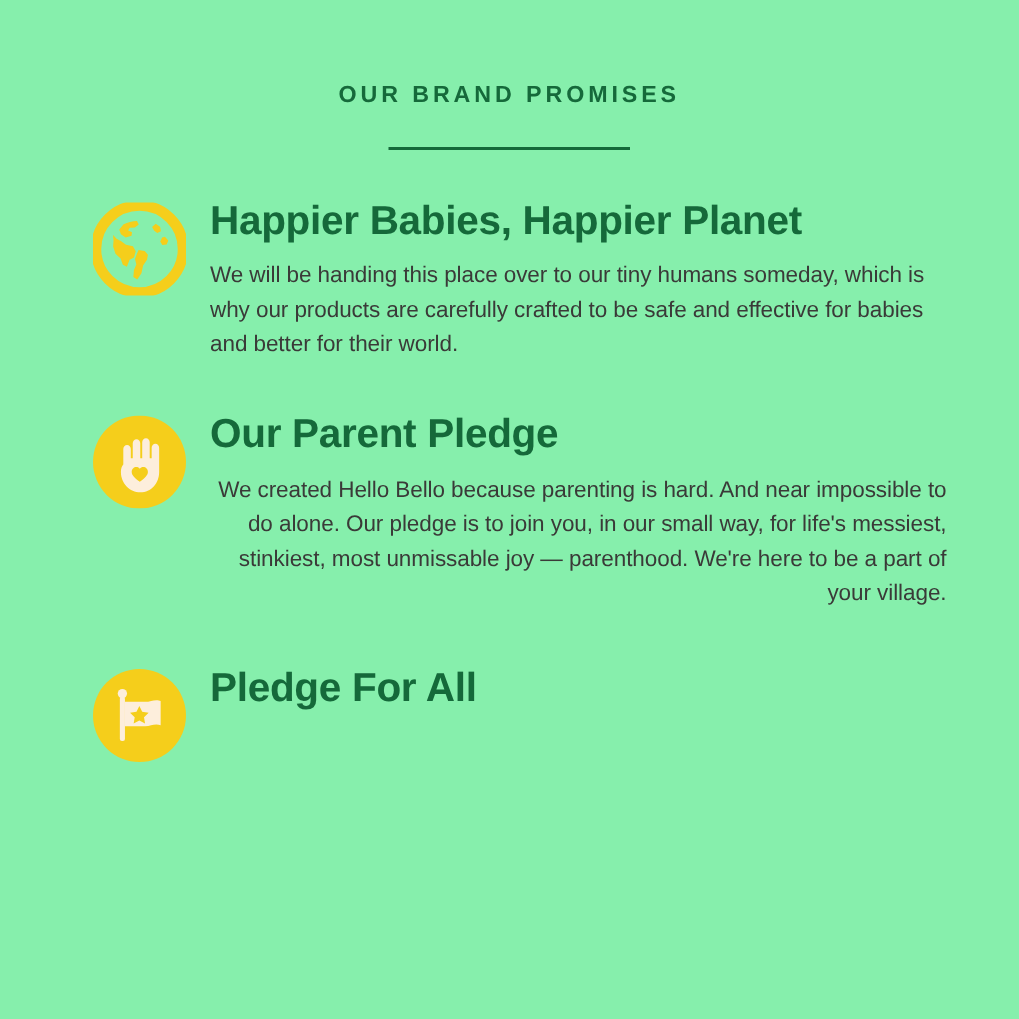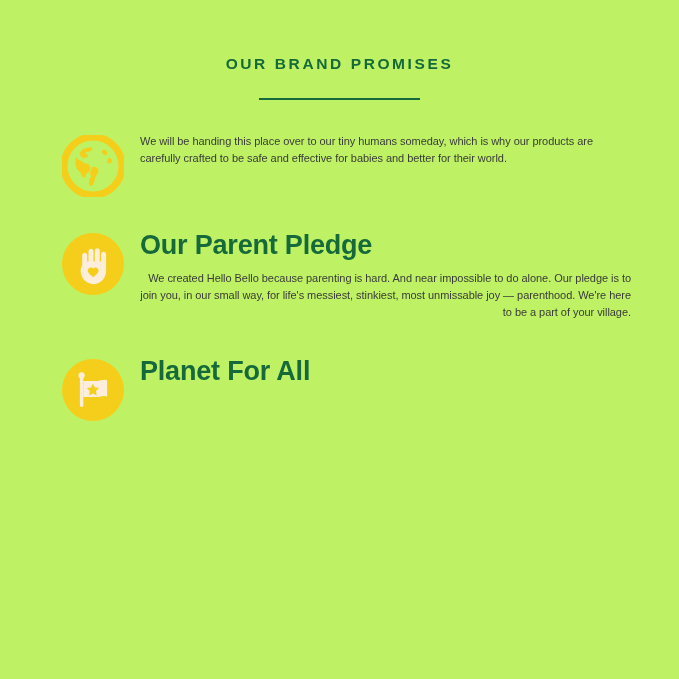--- a/index.html
+++ b/index.html
@@ -10,21 +10,21 @@
     width: 679px;
     height: 679px;
     background: #fdeedc;
     font-family: "Liberation Sans", sans-serif;
     overflow: hidden;
   }
   .page {
     position: relative;
     width: 679px;
     height: 679px;
-    background: #bef264;
+    background: #86efac;
     box-sizing: border-box;
   }
 
   
   .header {
     padding-top: 56px;
     text-align: center;
   }
   .kicker {
     color: #15693a;
@@ -76,21 +76,21 @@
     margin: 0 0 10px 0;
     color: #15693a;
     font-size: 27px;
     font-weight: bold;
     letter-spacing: -0.2px;
     line-height: 1.08;
   }
   .promise-text {
     margin: 0;
     color: #3a3a38;
-    font-size: 11px;
+    font-size: 15px;
     line-height: 1.55;
     letter-spacing: -0.05px;
     max-width: 486px;
   }
   .p2 .promise-text { max-width: 492px; text-align: right; }
   .p3 .promise-text { max-width: 492px; }
 
   .p1 { margin-bottom: 34px; }
   .p2 { }
 </style>
@@ -115,20 +115,21 @@
           <g fill="#F5CE1B">
             <path d="M20.5 14.5c2.6-1.3 5.6-2.1 8.8-2.2l1.2 2.4-2.6 1.9-3.4.2-1.1 1.9 2.6 1.1-.3 2.3-3.9 1.2-3.2-2.1-1.1-3.2 2.9-3.5z"></path>
             <path d="M13.4 21.6l2.3 2.6 2.9 1.4 3.4 2.5 4.6 1.1 1.9 3.3-1.2 4.2-2.9 1.5-1.8 4.6-2.7-1.3-1.5-4.1-3.4-3.2-1.6-4.9.3-4.2z"></path>
             <path d="M30.4 31.7l4.1.6 2.1 2.6-.6 3.3-2.6 3.8-1.1 5.1-2.8 4.3-2.6-1.8.4-4.6 1.6-3.6-.9-3.7 1.2-3.4z"></path>
             <path d="M41.8 14.2l2.9 1.9.6 3.1-2.4 1.1-2.1-1.4-1.4-2.6z"></path>
             <path d="M47.9 22.9l2.3 2.4-1.1 2.7-2.9.4-1.4-2.4 1.3-2.6z"></path>
           </g>
         </svg>
       </div>
       <div class="promise-body">
+        <h2 class="promise-title">Happier Babies, Happier Planet</h2>
         <p class="promise-text">We will be handing this place over to our tiny humans someday, which is why our products are carefully crafted to be safe and effective for babies and better for their world.</p>
       </div>
     </div>
 
     <div class="promise p2">
       <div class="icon-badge">
         <svg viewBox="0 0 62 62" xmlns="http://www.w3.org/2000/svg" aria-hidden="true">
           <circle cx="31" cy="31" r="31" fill="#F5CE1B"></circle>
           <path d="M20.2 32.6V22.4c0-1.5 1.1-2.7 2.5-2.7s2.5 1.2 2.5 2.7v6.1h1.3v-10c0-1.5 1.1-2.7 2.5-2.7s2.5 1.2 2.5 2.7v10h1.3V17.9c0-1.5 1.1-2.7 2.5-2.7s2.5 1.2 2.5 2.7v10.6h1.3v-7c0-1.5 1.1-2.7 2.5-2.7s2.5 1.2 2.5 2.7v16.1c0 7.6-5.4 13.6-12.5 13.6S18.6 45.2 18.6 37.6c0-2 .5-3.7 1.6-5z" fill="#FDEEDC"></path>
           <path d="M31.2 44.2c-3.3-2.6-5.4-4.3-5.4-6.6 0-1.8 1.4-3.2 3.1-3.2 1 0 1.8.4 2.3 1.1.5-.7 1.4-1.1 2.3-1.1 1.7 0 3.1 1.4 3.1 3.2 0 2.3-2.1 4-5.4 6.6z" fill="#F5CE1B"></path>
@@ -144,18 +145,18 @@
       <div class="icon-badge">
         <svg viewBox="0 0 62 62" xmlns="http://www.w3.org/2000/svg" aria-hidden="true">
           <circle cx="31" cy="31" r="31" fill="#F5CE1B"></circle>
           <circle cx="19.6" cy="16.4" r="3.1" fill="#FDEEDC"></circle>
           <rect x="17.9" y="18.5" width="3.4" height="29.5" rx="1.4" fill="#FDEEDC"></rect>
           <path d="M21.3 21.9h13.3c3.3 0 5.2-1.1 7.6-1.1 1.3 0 2.1.2 2.9.5v16.2c-.9-.3-1.8-.5-2.9-.5-2.5 0-4.3 1.1-7.6 1.1H21.3z" fill="#FDEEDC"></path>
           <path d="M30.9 24.6l1.9 3.9 4.3.6-3.1 3 .7 4.3-3.8-2-3.8 2 .7-4.3-3.1-3 4.3-.6z" fill="#F5CE1B"></path>
         </svg>
       </div>
       <div class="promise-body">
-        <h2 class="promise-title">Planet For All</h2>
+        <h2 class="promise-title">Pledge For All</h2>
       </div>
     </div>
 
   </div>
 </div>
 
 </body></html>

